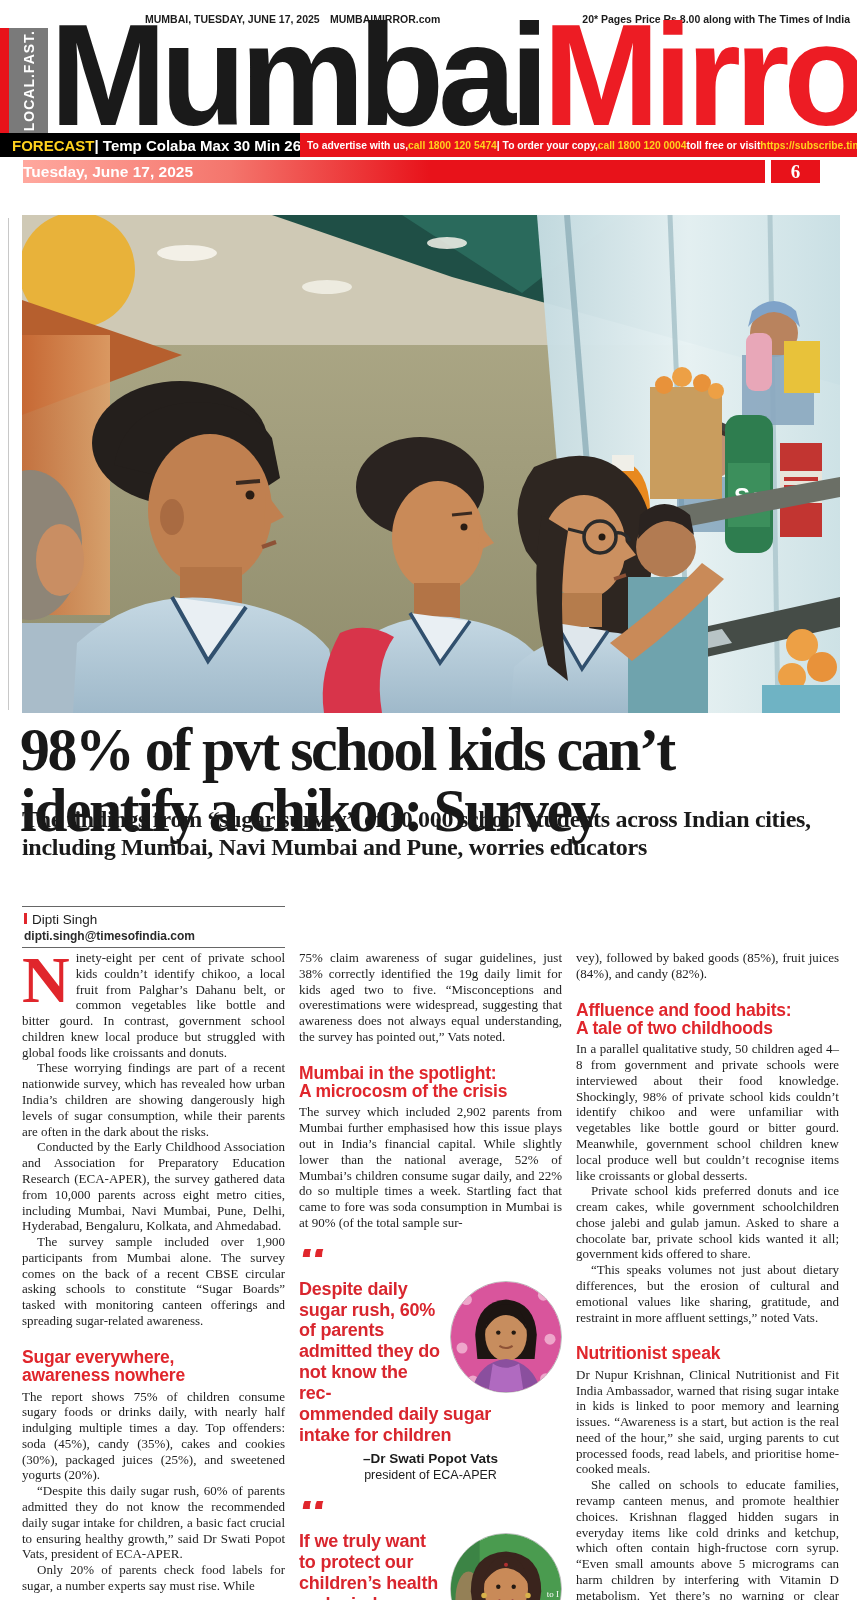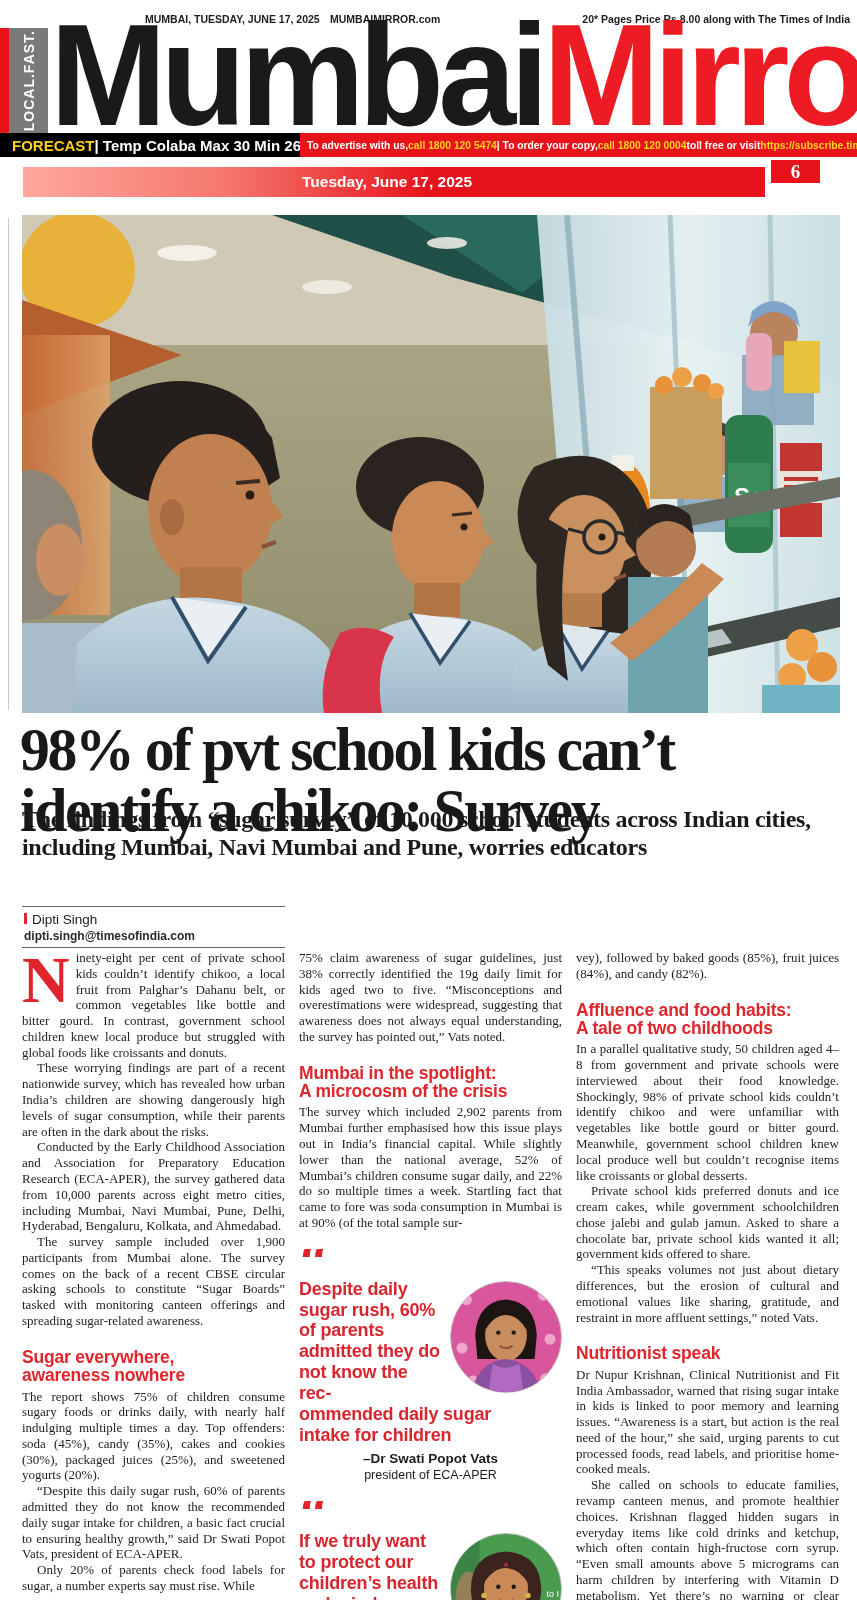--- a/index.html
+++ b/index.html
@@ -29,23 +29,23 @@
   
   .forecast-bar { position:absolute; left:0; top:133px; width:857px; height:24px; display:flex; }
   .forecast-left { width:300px; background:#000000; display:flex; align-items:center; padding-left:12px;
     font-family:"Liberation Sans",sans-serif; font-size:15px; font-weight:bold; color:#fff; white-space:nowrap; }
   .forecast-gap { width:5px; background:#fff; }
   .forecast-right { flex:1; background:#e8121a; display:flex; align-items:center; padding-left:7px;
     font-family:"Liberation Sans",sans-serif; font-size:10.3px; font-weight:bold; color:#fff; white-space:nowrap; }
   .yellow { color:#ffd21e; }
 
   
-  .date-bar { position:absolute; left:23px; top:160px; width:742px; height:30px;
+  .date-bar { position:absolute; left:23px; top:160px; width:742px; height:23px;
     background:linear-gradient(90deg,#ffa89e 0%,#f4756c 28%,#e8121a 55%,#e8121a 100%);
-    display:flex; align-items:center; justify-content:center; padding-right:14px;margin-top:7px; }
+    display:flex; align-items:center; justify-content:flex-start; padding-right:14px; }
   .date-bar span { color:#fff; font-family:"Liberation Sans",sans-serif; font-weight:bold; font-size:15.5px; }
   .page-box { position:absolute; left:771px; top:160px; width:49px; height:23px; background:#e8121a;
     display:flex; align-items:center; justify-content:center; }
   .page-box span { color:#fff; font-family:"Liberation Serif",serif; font-weight:bold; font-size:19px; }
 
   .margin-line { position:absolute; left:8px; top:218px; width:1px; height:492px; background:#c8c8c8; }
 
   
   .photo { position:absolute; left:22px; top:215px; width:818px; height:498px; overflow:hidden; background:#9a9878; }
   .photo svg { display:block; width:100%; height:100%; }
@@ -75,21 +75,21 @@
   .dropcap { float:left; font-family:"Liberation Serif",serif; font-weight:bold; color:#e0262c;
     font-size:66px; line-height:0.78; padding:4px 6px 0 0; }
 
   
   .quote { margin-top:18px; font-family:"Liberation Sans",sans-serif; overflow:hidden; }
   .qmark { font-family:"DejaVu Serif",serif; font-weight:bold; font-size:54px; line-height:0.55;
     height:30px; color:#e0262c; }
   .qphoto { float:right; width:112px; height:112px; border-radius:50%; overflow:hidden;
     margin:2px 0 4px 8px; border:1px solid #bbb; position:relative; }
   .qphoto svg { display:block; width:100%; height:100%; }
-  .qwm { position:absolute; right:2px; top:50%; color:#fff; font-size:9px; font-family:Liberation Sans, sans-serif; }
+  .qwm { position:absolute; right:2px; top:50%; color:#fff; font-size:9px; font-family:Liberation Serif, serif; }
   .qtext { font-weight:bold; font-size:18px; line-height:1.16; color:#d9262e; letter-spacing:-0.2px; white-space:pre-line; }
   .qattr { clear:both; text-align:center; margin-top:5px; line-height:1.25; }
   .qname { font-weight:bold; font-size:13.5px; color:#1c1c1c; }
   .qrole { font-size:12.5px; color:#1c1c1c; }
 </style>
 </head>
 <body>
 
 <div id="page">
 

